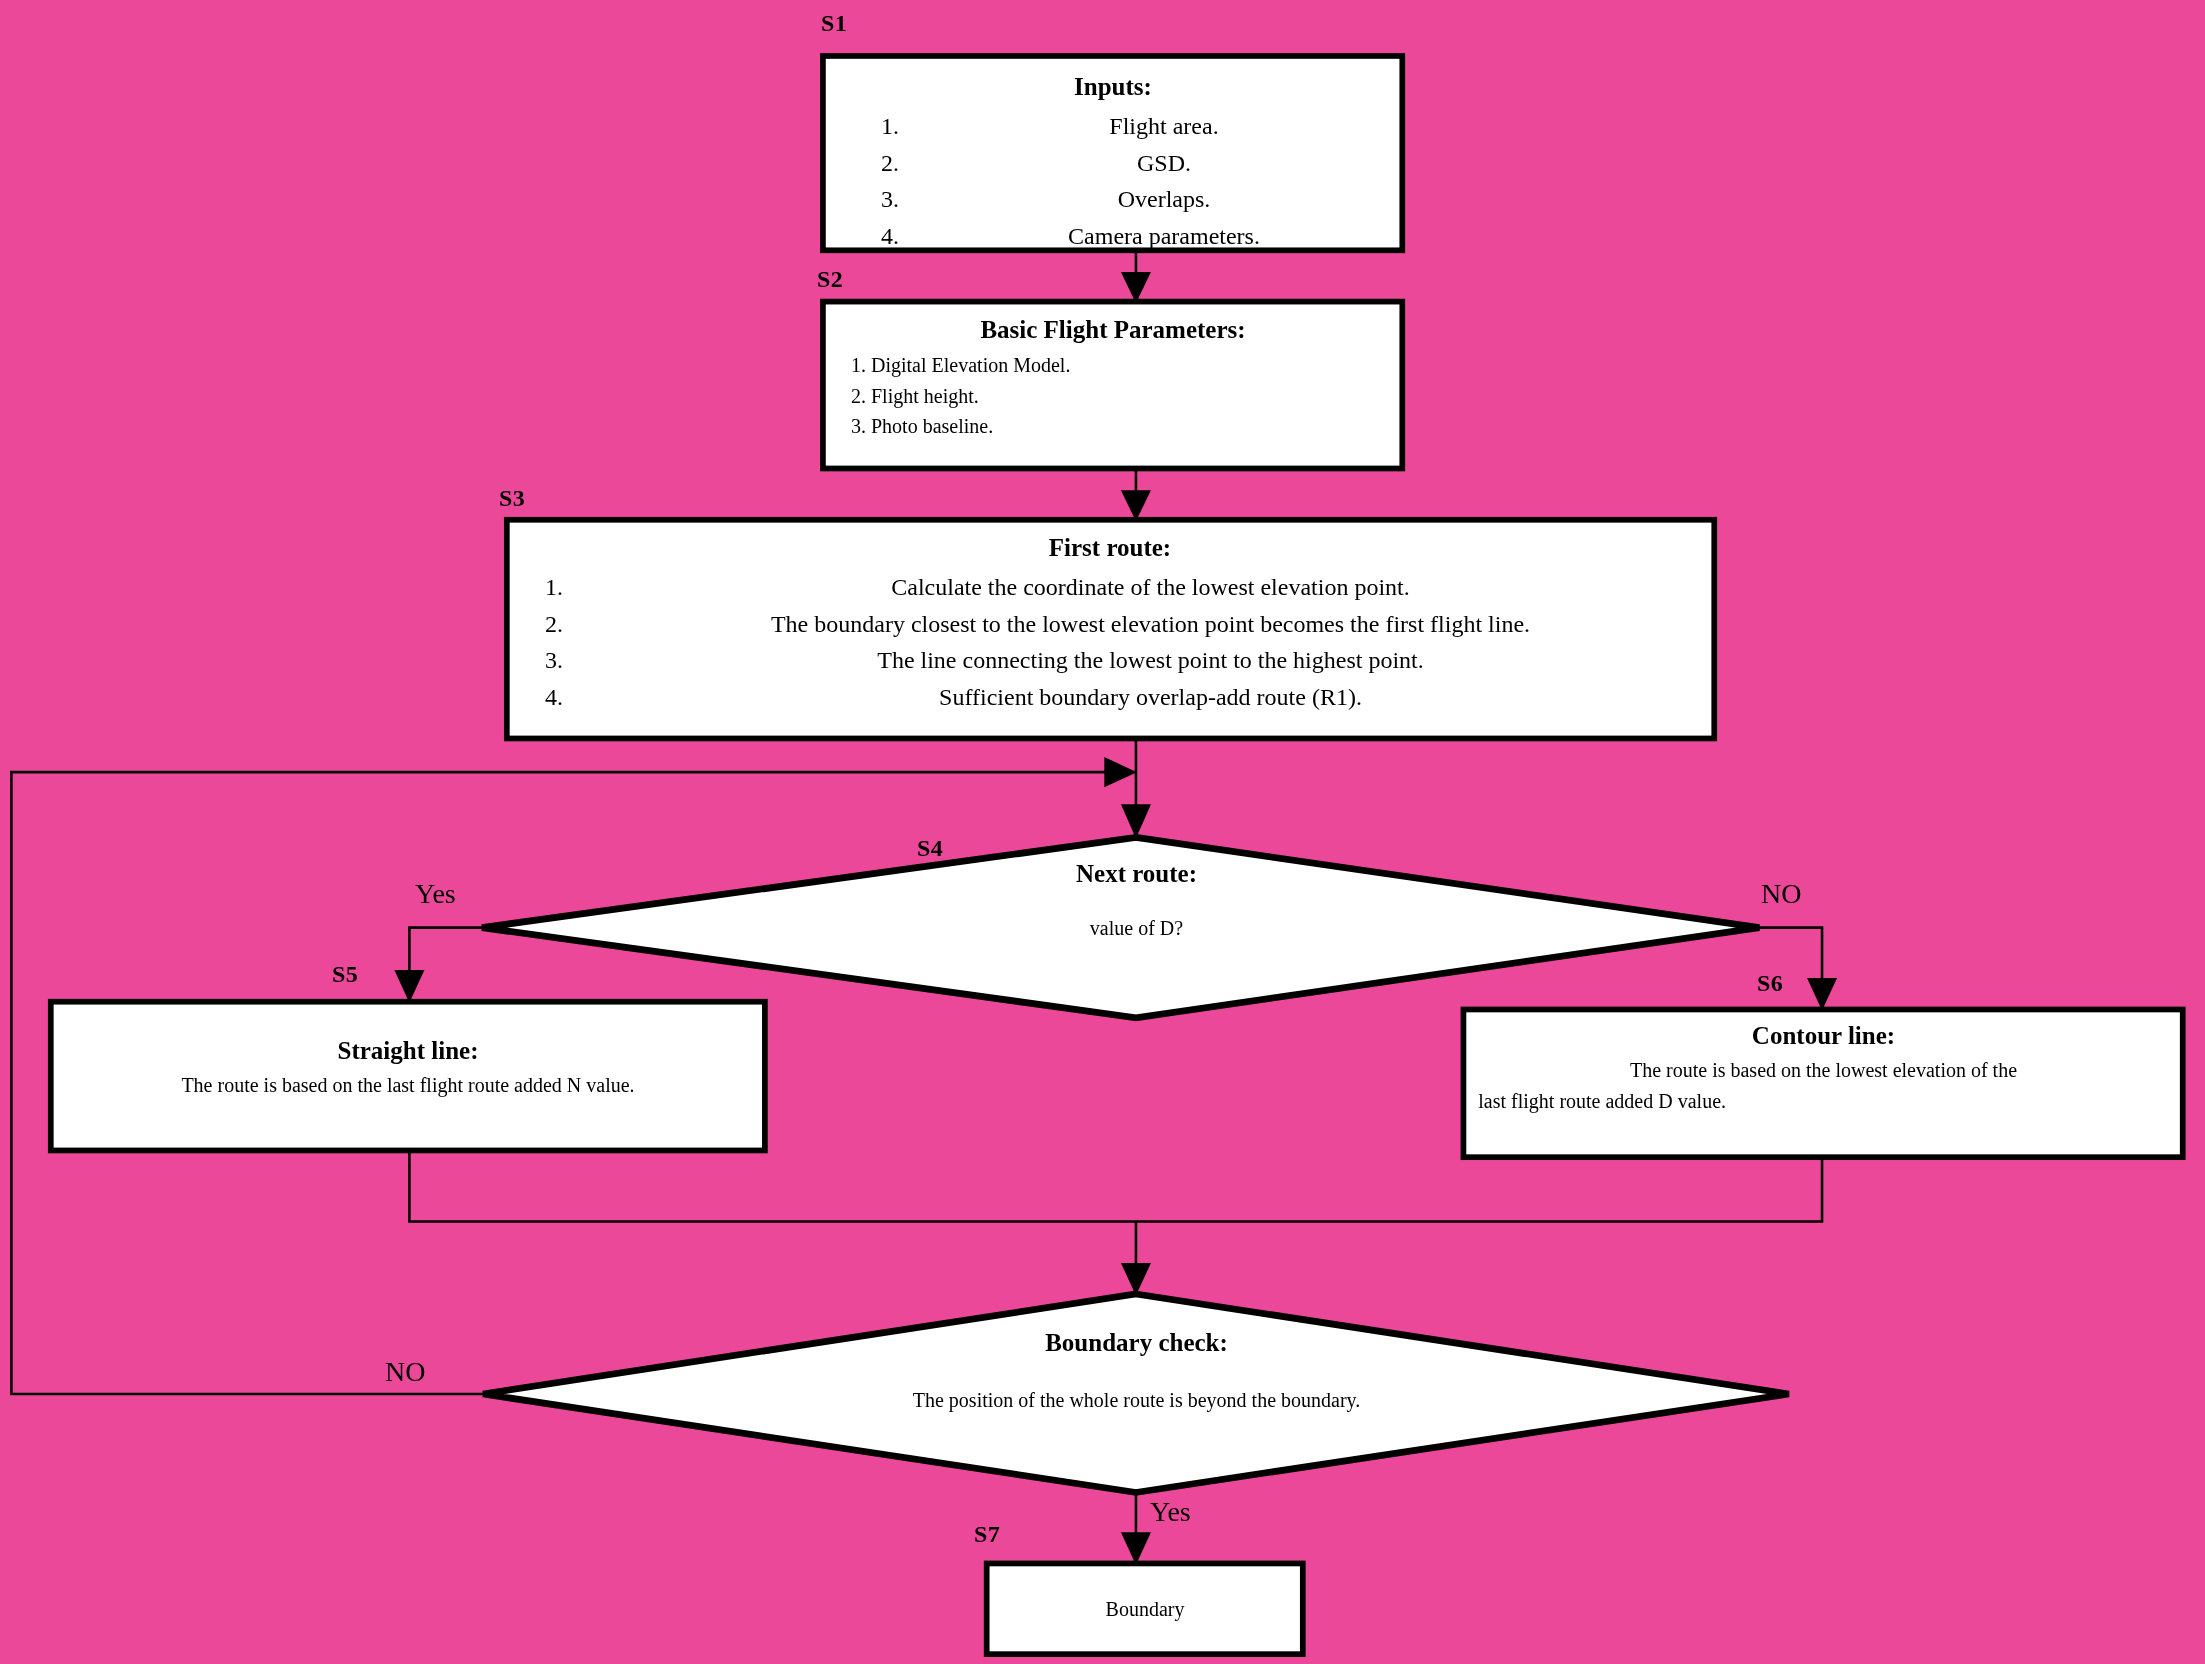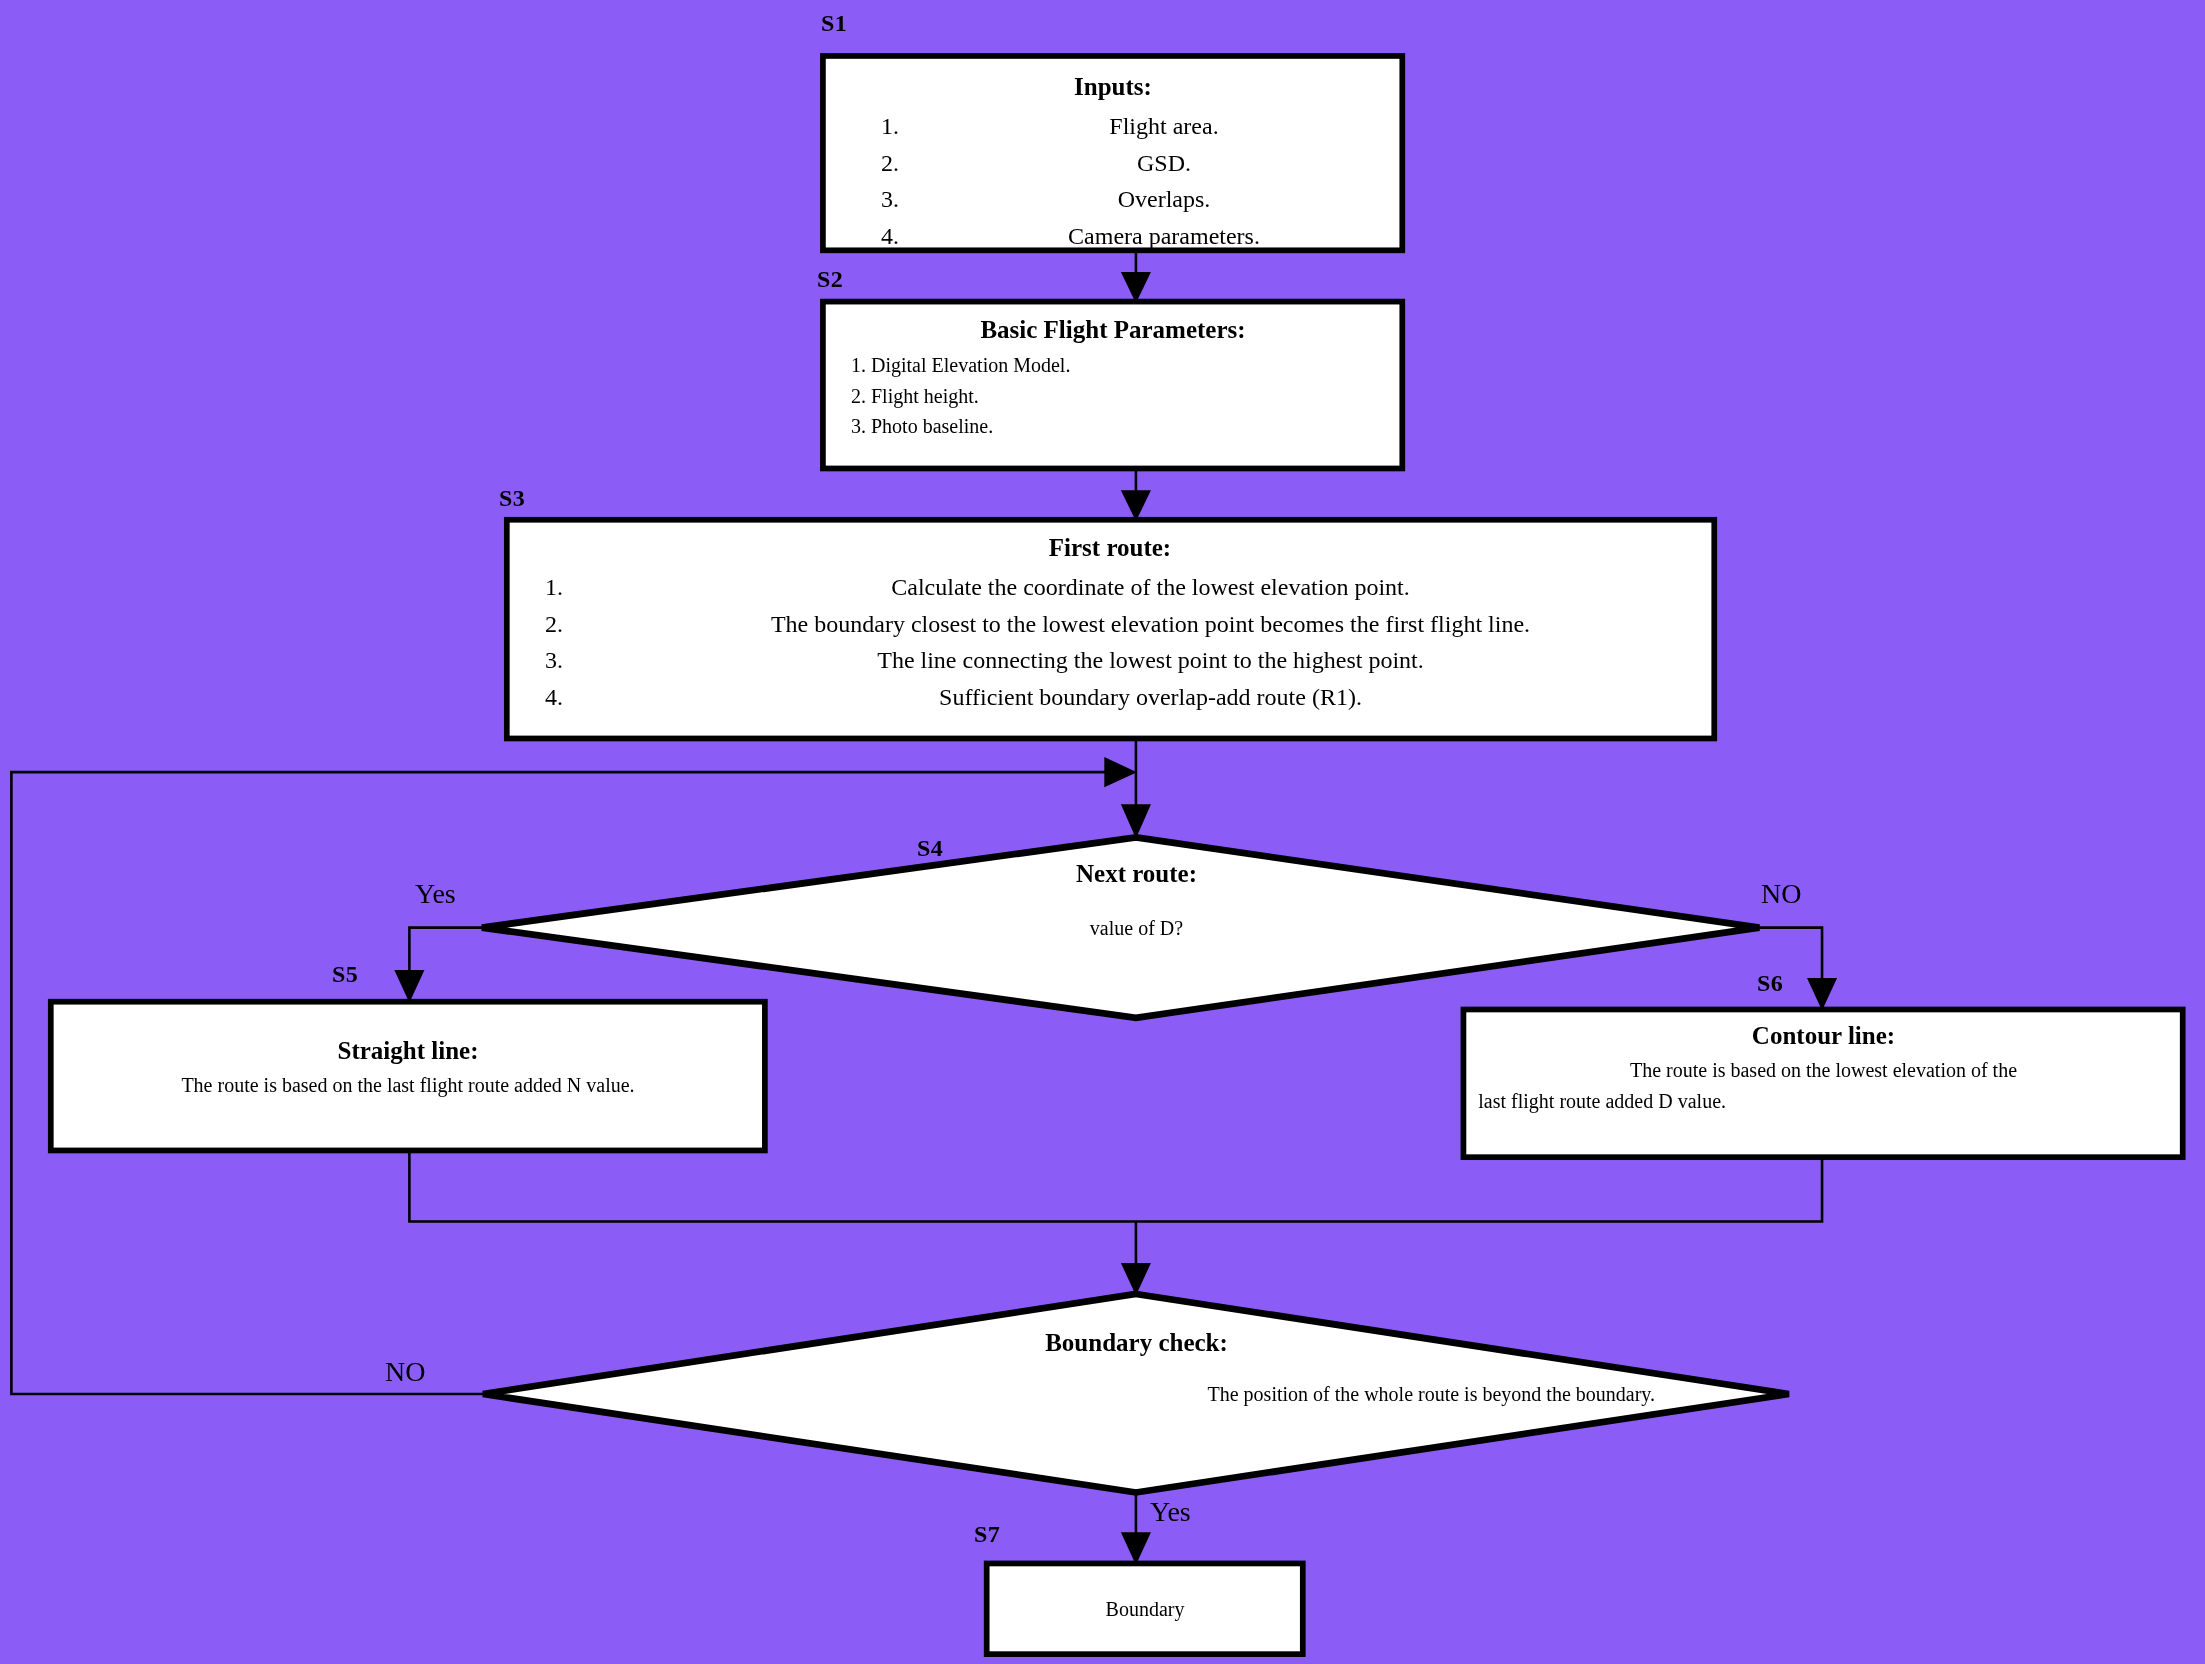--- a/index.html
+++ b/index.html
@@ -4,21 +4,21 @@
 <style>
   html, body {
     margin: 0;
     padding: 0;
     background: #ffffff;
   }
   #flowchart-root {
     position: relative;
     width: 2205px;
     height: 1664px;
-    background: #8b5cf6;
+    background: #ec4899;
     font-family: "Liberation Serif", "DejaVu Serif", serif;
     overflow: hidden;
   }
   svg.diagram-canvas {
     position: absolute;
     inset: 0;
     width: 2205px;
     height: 1664px;
     display: block;
   }
@@ -205,21 +205,21 @@
   <div class="node-text-block center-block" style="left:1470px; top:1022px; width:707px;">
     <div class="node-title">Contour line:</div>
     <div style="margin-top:5.2px;">
       <div class="plain-line">The route is based on the lowest elevation of the</div>
       <div class="plain-line" style="text-align:left; padding-left:8.3px;">last flight route added D value.</div>
     </div>
   </div>
 
   <div class="node-text-block center-block" style="left:618px; top:1329px; width:1037px;">
     <div class="node-title">Boundary check:</div>
-    <div style="margin-top:22px;text-align:right;">
+    <div style="margin-top:28px;">
       <div class="plain-line">The position of the whole route is beyond the boundary.</div>
     </div>
   </div>
 
   <div class="node-text-block center-block" style="left:990px; top:1594px; width:310px;">
     <div class="plain-line">Boundary</div>
   </div>
 
 </div>
 

